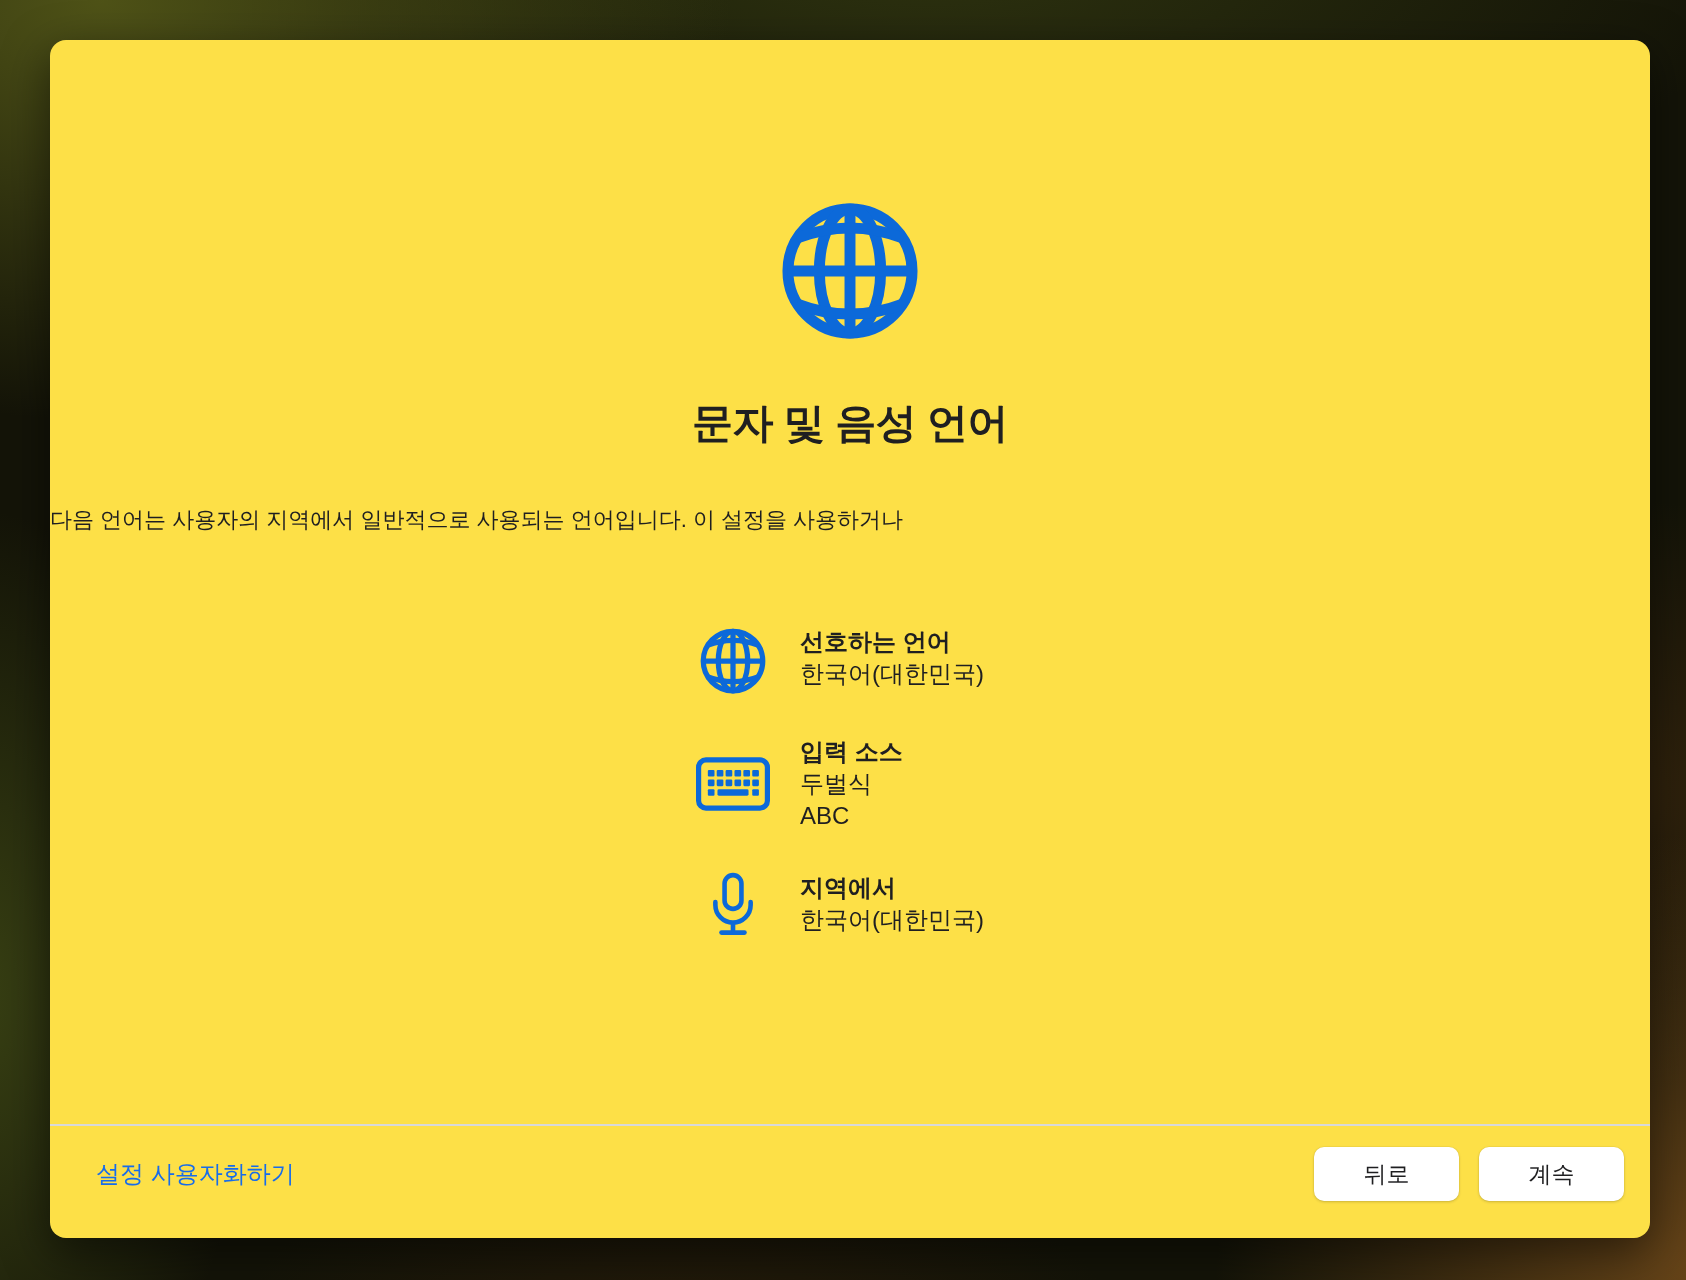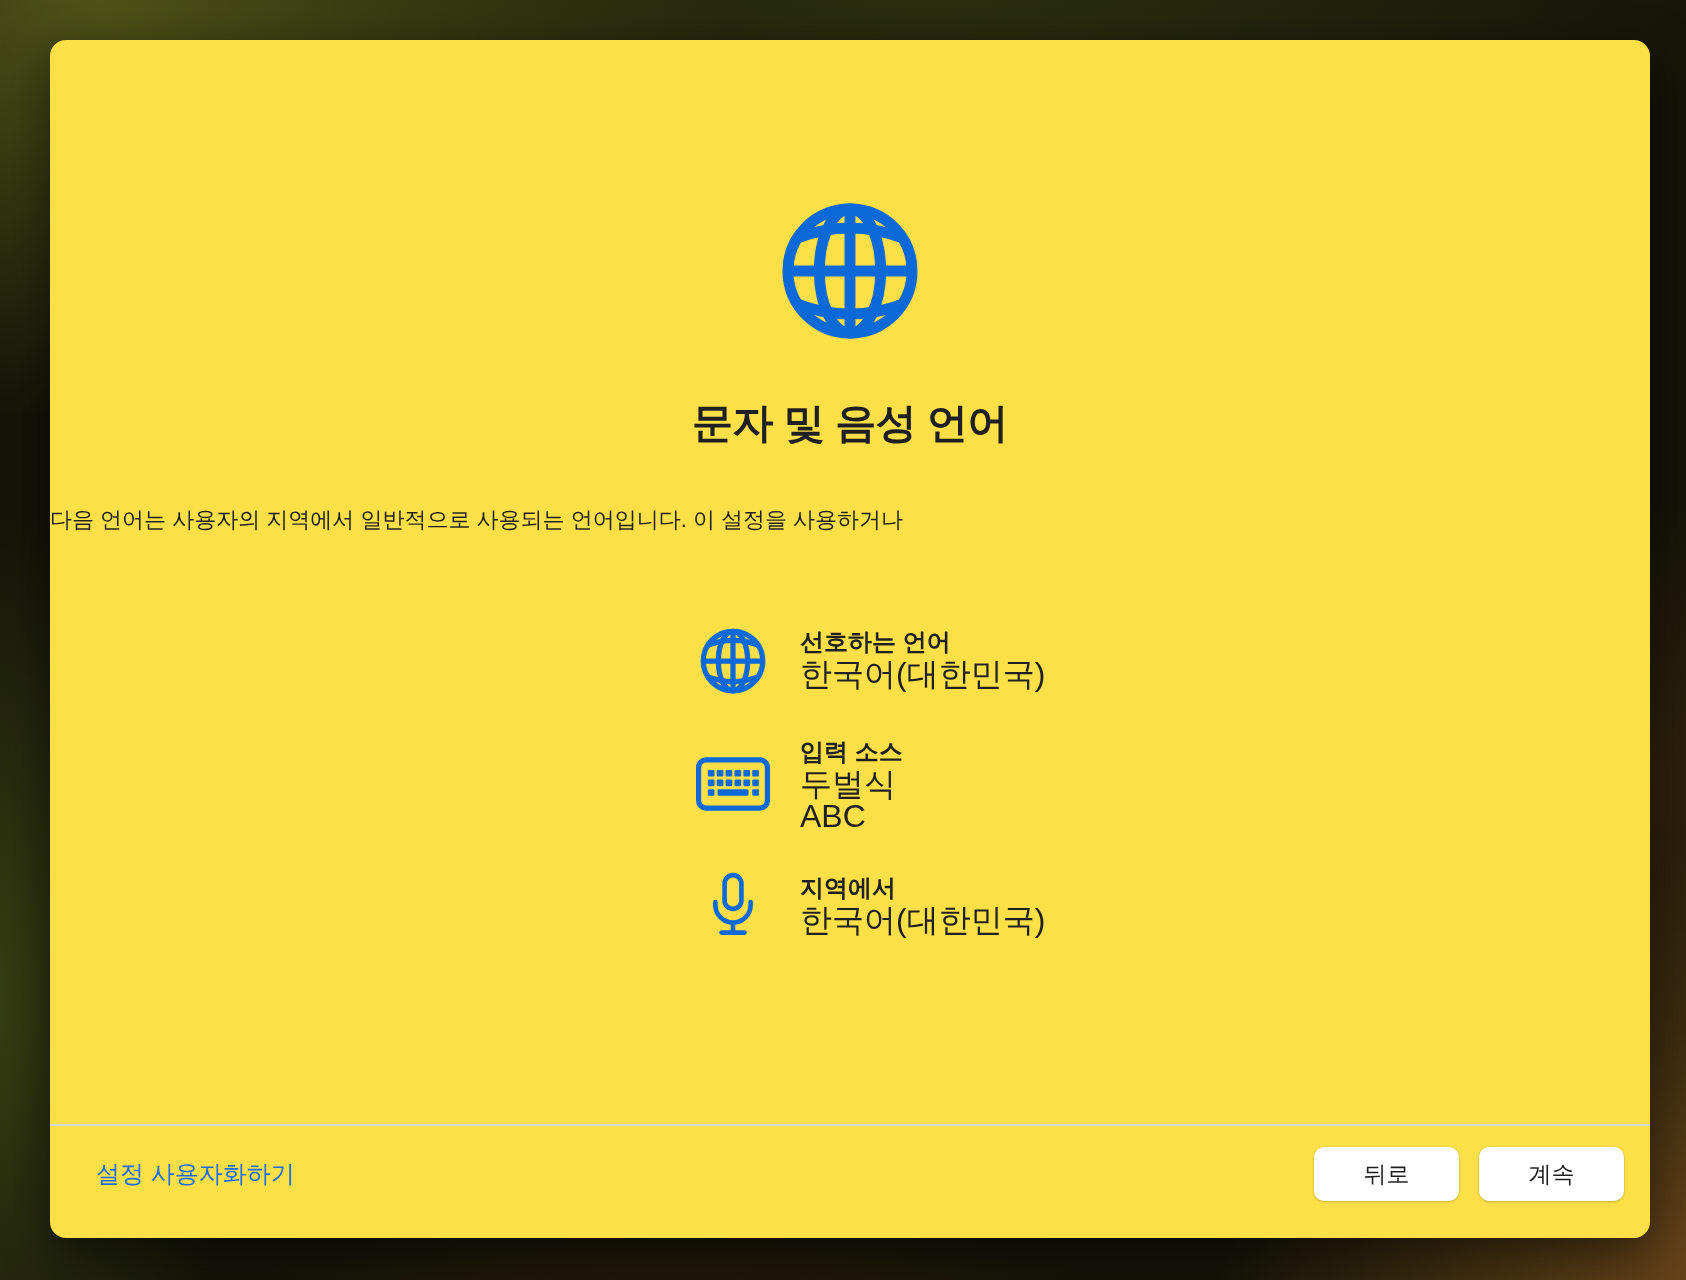--- a/index.html
+++ b/index.html
@@ -67,21 +67,21 @@
   .icon-keyboard { width: 75px; height: 54px; }
   .icon-mic { width: 46px; height: 66px; }
   .item-text { margin-left: 30px; }
   .item-label {
     font-size: 24px;
     font-weight: 700;
     color: #1f1f21;
     line-height: 32px;
   }
   .item-value {
-    font-size: 32px;
+    font-size: 24px;
     color: #1f1f21;
     line-height: 32px;
   }
   .divider {
     position: absolute;
     left: 0; top: 1084px;
     width: 100%; height: 2px;
     background: #d8d8d8;
   }
   .footer {

